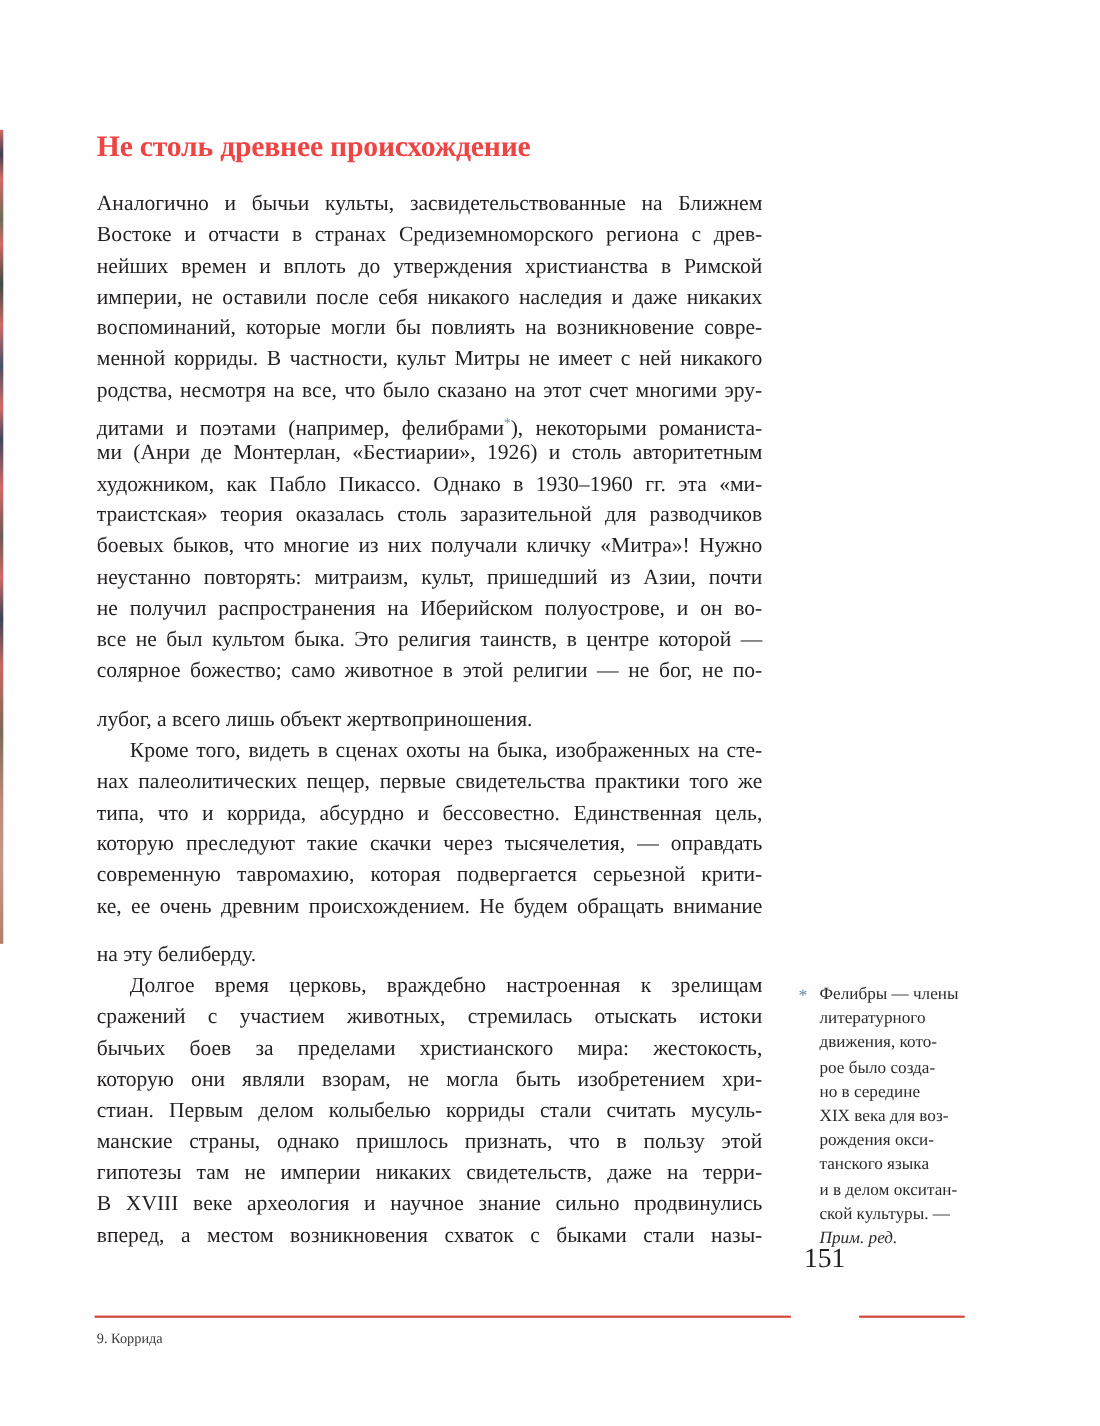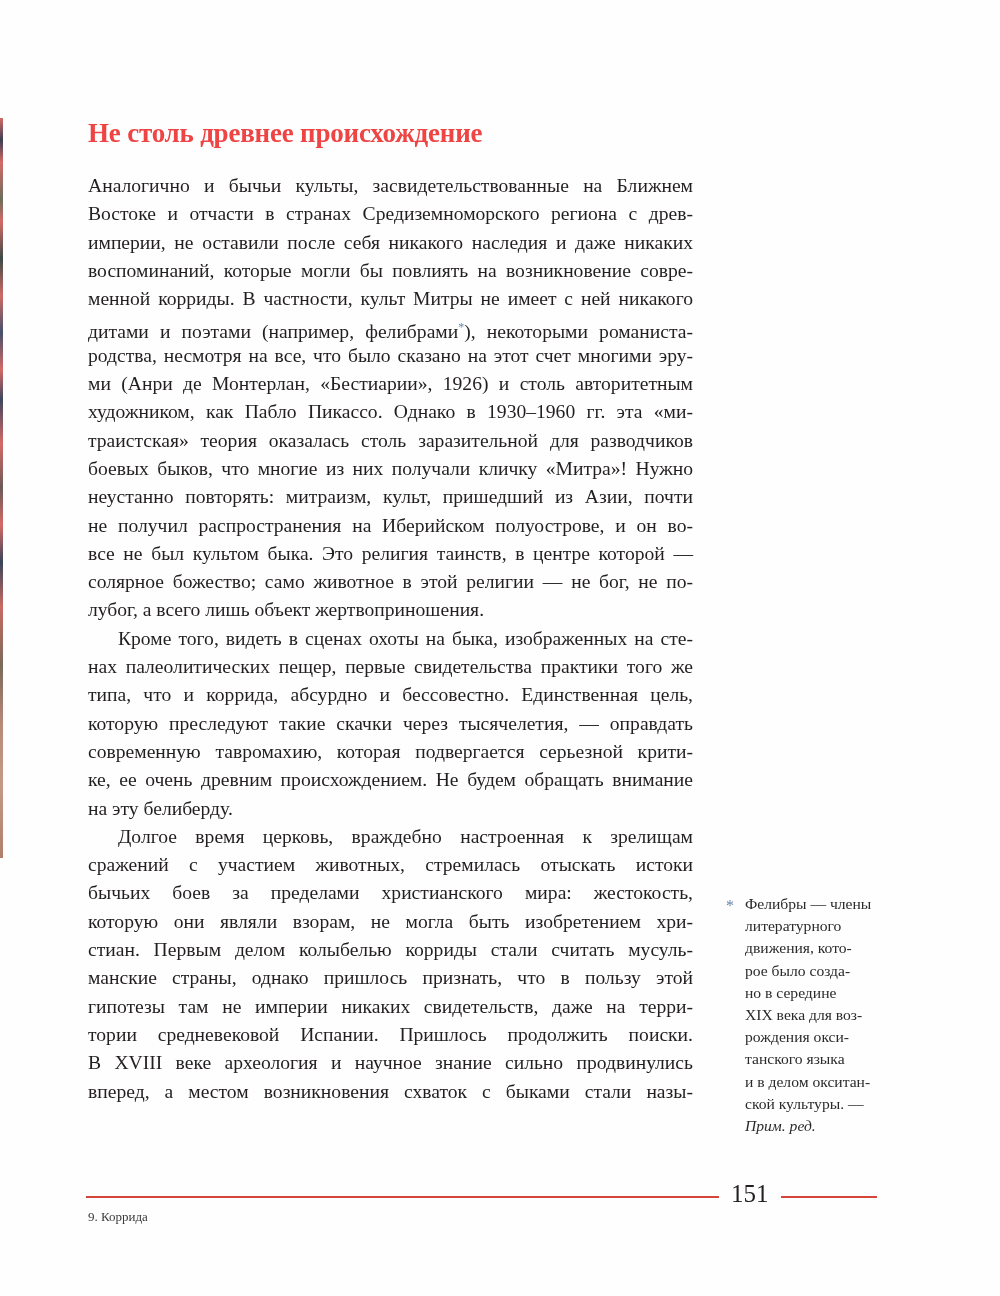--- a/index.html
+++ b/index.html
@@ -20,60 +20,61 @@
     white-space: nowrap;
   }
   .body-text {
     position: absolute; left: 88px; top: 172px; width: 605px;
     font-size: 19.6px; line-height: 28.3px;
   }
   .line {
     display: block; white-space: nowrap; text-align: justify; text-align-last: justify;
     height: 28.3px;
   }
-  .line.last { text-align-last: left; }
+  .line.last { text-align-last: left; margin-top: 16px; }
   .line.indent { padding-left: 30px; }
   .fn-ref { color: #6a86a8; font-size: 12px; vertical-align: 7px; }
   .sidenote {
     position: absolute; left: 726px; top: 893px; width: 160px;
     font-size: 15.6px; line-height: 22.2px; color: #2a2a2a;
   }
   .sidenote .mark { position: absolute; left: 0; top: 2px; color: #6a86a8; font-size: 16px; }
   .sidenote .note-line { display: block; padding-left: 19px; white-space: nowrap; }
   .sidenote .ital { font-style: italic; }
   .footer-rule-left {
     position: absolute; left: 86px; top: 1196px; width: 633px; height: 2px; background: #d4463a;
   }
   .footer-rule-right {
     position: absolute; left: 781px; top: 1196px; width: 96px; height: 2px; background: #d4463a;
   }
   .page-number {
-    position: absolute; left: 731px; top: 1180px; font-size: 25px; color: #231f20;
+    position: absolute; left: 731px; top: 1131px; font-size: 25px; color: #231f20;
   }
   .section-label {
     position: absolute; left: 88px; top: 1209px; font-size: 13px; color: #3a3a3a;
   }
 </style>
 </head>
 <body>
 
 <div class="edge-strip"></div>
 
 <h1 class="heading">Не столь древнее происхождение</h1>
 
 <div class="body-text">
 
   <div>
     <span class="line">Аналогично и бычьи культы, засвидетельствованные на Ближнем</span>
     <span class="line">Востоке и отчасти в странах Средиземноморского региона с древ-</span>
+    <span class="line">нейших времен и вплоть до утверждения христианства в Римской</span>
     <span class="line">империи, не оставили после себя никакого наследия и даже никаких</span>
     <span class="line">воспоминаний, которые могли бы повлиять на возникновение совре-</span>
     <span class="line">менной корриды. В частности, культ Митры не имеет с ней никакого</span>
+    <span class="line">родства, несмотря на все, что было сказано на этот счет многими эру-</span>
     <span class="line"><span>дитами и поэтами (например, фелибрами</span><sup class="fn-ref">*</sup><span>), некоторыми романиста-</span></span>
-    <span class="line">родства, несмотря на все, что было сказано на этот счет многими эру-</span>
     <span class="line">ми (Анри де Монтерлан, «Бестиарии», 1926) и столь авторитетным</span>
     <span class="line">художником, как Пабло Пикассо. Однако в 1930–1960 гг. эта «ми-</span>
     <span class="line">траистская» теория оказалась столь заразительной для разводчиков</span>
     <span class="line">боевых быков, что многие из них получали кличку «Митра»! Нужно</span>
     <span class="line">неустанно повторять: митраизм, культ, пришедший из Азии, почти</span>
     <span class="line">не получил распространения на Иберийском полуострове, и он во-</span>
     <span class="line">все не был культом быка. Это религия таинств, в центре которой —</span>
     <span class="line">солярное божество; само животное в этой религии — не бог, не по-</span>
     <span class="line last">лубог, а всего лишь объект жертвоприношения.</span>
   </div>
@@ -89,21 +90,20 @@
   </div>
 
   <div>
     <span class="line indent">Долгое время церковь, враждебно настроенная к зрелищам</span>
     <span class="line">сражений с участием животных, стремилась отыскать истоки</span>
     <span class="line">бычьих боев за пределами христианского мира: жестокость,</span>
     <span class="line">которую они являли взорам, не могла быть изобретением хри-</span>
     <span class="line">стиан. Первым делом колыбелью корриды стали считать мусуль-</span>
     <span class="line">манские страны, однако пришлось признать, что в пользу этой</span>
     <span class="line">гипотезы там не империи никаких свидетельств, даже на терри-</span>
-    <span class="line">тории средневековой Испании. Пришлось продолжить поиски.</span>
     <span class="line">В XVIII веке археология и научное знание сильно продвинулись</span>
     <span class="line">вперед, а местом возникновения схваток с быками стали назы-</span>
   </div>
 </div>
 
 <aside class="sidenote">
   <span class="mark">*</span>
   <span class="note-line">Фелибры — члены</span>
   <span class="note-line">литературного</span>
   <span class="note-line">движения, кото-</span>

